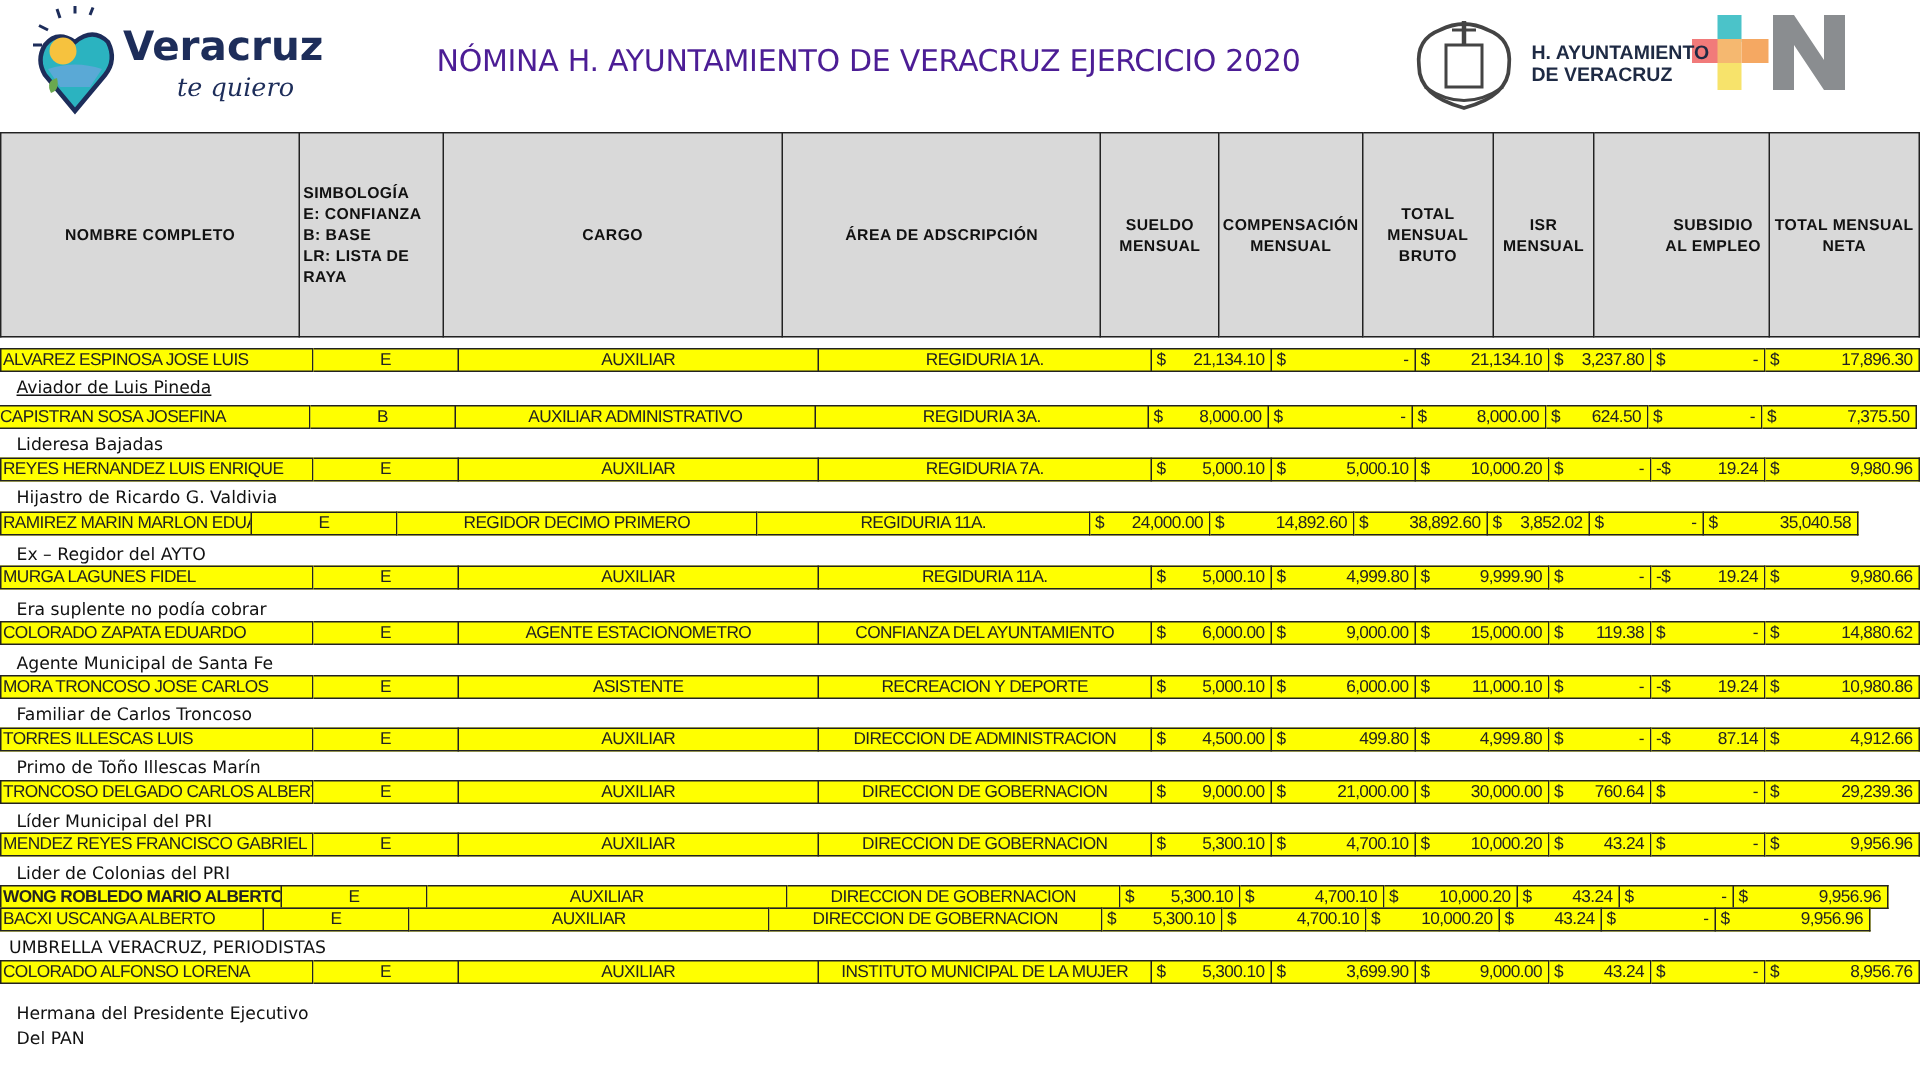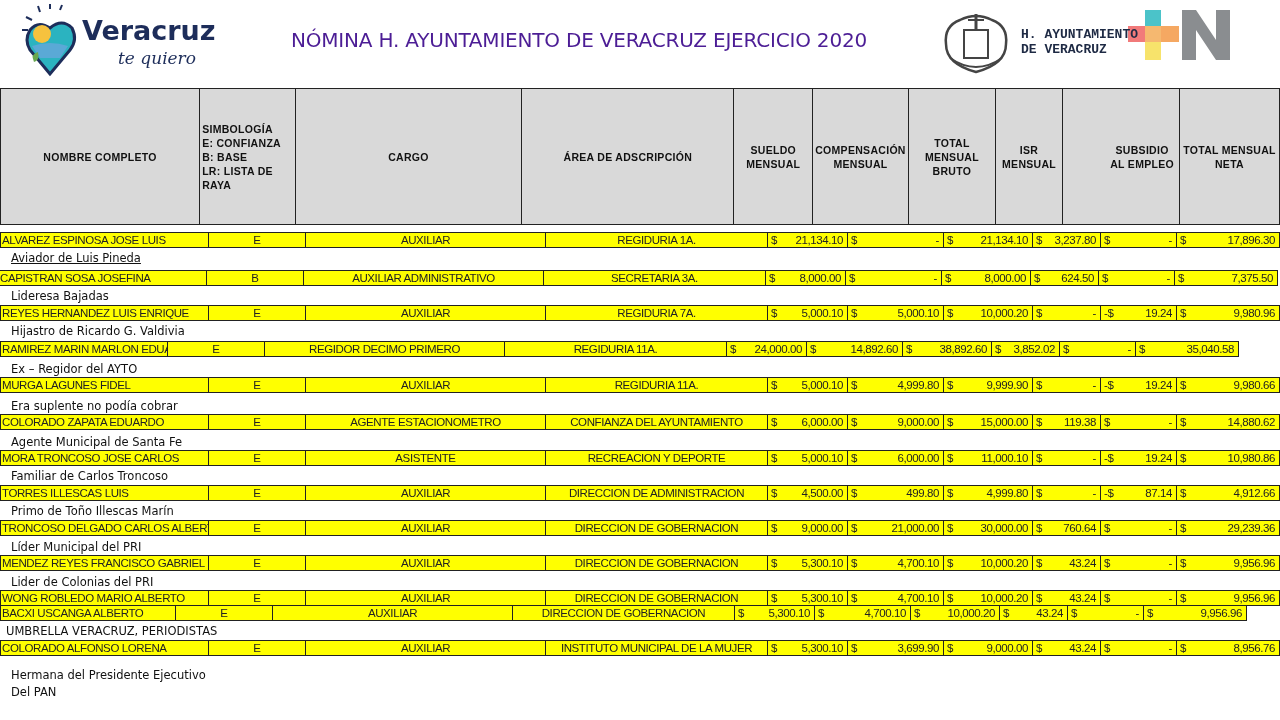--- a/index.html
+++ b/index.html
@@ -1,21 +1,21 @@
 <!DOCTYPE html>
 <html><head>
 <meta charset="utf-8">
 <style>
   html,body{margin:0;padding:0;background:#fff;}
   body{width:1280px;height:720px;position:relative;overflow:hidden;font-family:"Liberation Sans",sans-serif;}
   .hdr{position:absolute;left:0;top:0;width:1280px;height:88px;}
   .logo-left{position:absolute;left:20px;top:4px;width:205px;height:74px;}
   .title{position:absolute;left:291px;top:28px;font-family:"DejaVu Sans",sans-serif;font-size:20px;color:#4c1d95;letter-spacing:-0.2px;white-space:nowrap;}
   .logo-right{position:absolute;left:940px;top:8px;width:300px;height:66px;}
-  .ayto-text{position:absolute;left:1021px;top:27px;font-family:Liberation Mono, monospace;font-weight:bold;font-size:13px;line-height:15px;color:#1e2a44;white-space:nowrap;}
+  .ayto-text{position:absolute;left:1021px;top:27px;font-family:Liberation Sans, sans-serif;font-weight:bold;font-size:13px;line-height:15px;color:#1e2a44;white-space:nowrap;}
   table.head{position:absolute;left:0;top:88px;border-collapse:collapse;}
   table.head td{border:1px solid #222;background:#d9d9d9;height:135px;padding:0 2px;font-family:"Liberation Sans",sans-serif;font-weight:bold;font-size:10.5px;line-height:14px;text-align:center;color:#111;letter-spacing:0.3px;}
   table.head td.simb{text-align:left;}
   .row{position:absolute;left:0;height:16px;display:flex;}
   .row .c{box-sizing:border-box;height:16px;background:#ffff00;border:1px solid #222;border-left:none;font-family:"Liberation Sans",sans-serif;font-size:11.5px;line-height:14px;color:#222;white-space:nowrap;overflow:hidden;letter-spacing:-0.4px;}
   .row .c:first-child{border-left:1px solid #222;}
   .c.name{text-align:left;padding-left:1px;}
   .c.ctr{text-align:center;}
   .c.money{display:flex;justify-content:space-between;padding:0 4px 0 3px;}
   .note{position:absolute;left:11px;font-family:"DejaVu Sans",sans-serif;font-size:11.5px;color:#111;white-space:nowrap;}
@@ -115,21 +115,21 @@
       <div class="c money" style="width: 103px;">
         <span>$</span>
         <span>17,896.30</span>
       </div>
     </div>
     <div class="note" style="top: 250px; white-space: pre-line; line-height: 17px; text-decoration: underline;">Aviador de Luis Pineda</div>
     <div class="row" style="top: 270px; left: -2px;">
       <div class="c name" style="width: 209px;">CAPISTRAN SOSA JOSEFINA</div>
       <div class="c ctr" style="width: 97px;">B</div>
       <div class="c ctr" style="width: 240px;">AUXILIAR ADMINISTRATIVO</div>
-      <div class="c ctr" style="width: 222px;">SECRETARIA 3A.</div>
+      <div class="c ctr" style="width: 222px;">REGIDURIA 3A.</div>
       <div class="c money" style="width: 80px;">
         <span>$</span>
         <span>8,000.00</span>
       </div>
       <div class="c money" style="width: 96px;">
         <span>$</span>
         <span>-</span>
       </div>
       <div class="c money" style="width: 89px;">
         <span>$</span>
@@ -391,21 +391,21 @@
         <span>$</span>
         <span>-</span>
       </div>
       <div class="c money" style="width: 103px;">
         <span>$</span>
         <span>9,956.96</span>
       </div>
     </div>
     <div class="note" style="top: 574px; white-space: pre-line; line-height: 17px;">Lider de Colonias  del PRI</div>
     <div class="row" style="top: 590px;">
-      <div class="c name" style="width: 209px;">WONG ROBLEDO MARIO ALBERTO</div>
+      <div class="c name" style="width: 188px; font-weight: bold;">WONG ROBLEDO MARIO ALBERTO</div>
       <div class="c ctr" style="width: 97px;">E</div>
       <div class="c ctr" style="width: 240px;">AUXILIAR</div>
       <div class="c ctr" style="width: 222px;">DIRECCION DE GOBERNACION</div>
       <div class="c money" style="width: 80px;">
         <span>$</span>
         <span>5,300.10</span>
       </div>
       <div class="c money" style="width: 96px;">
         <span>$</span>
         <span>4,700.10</span>

